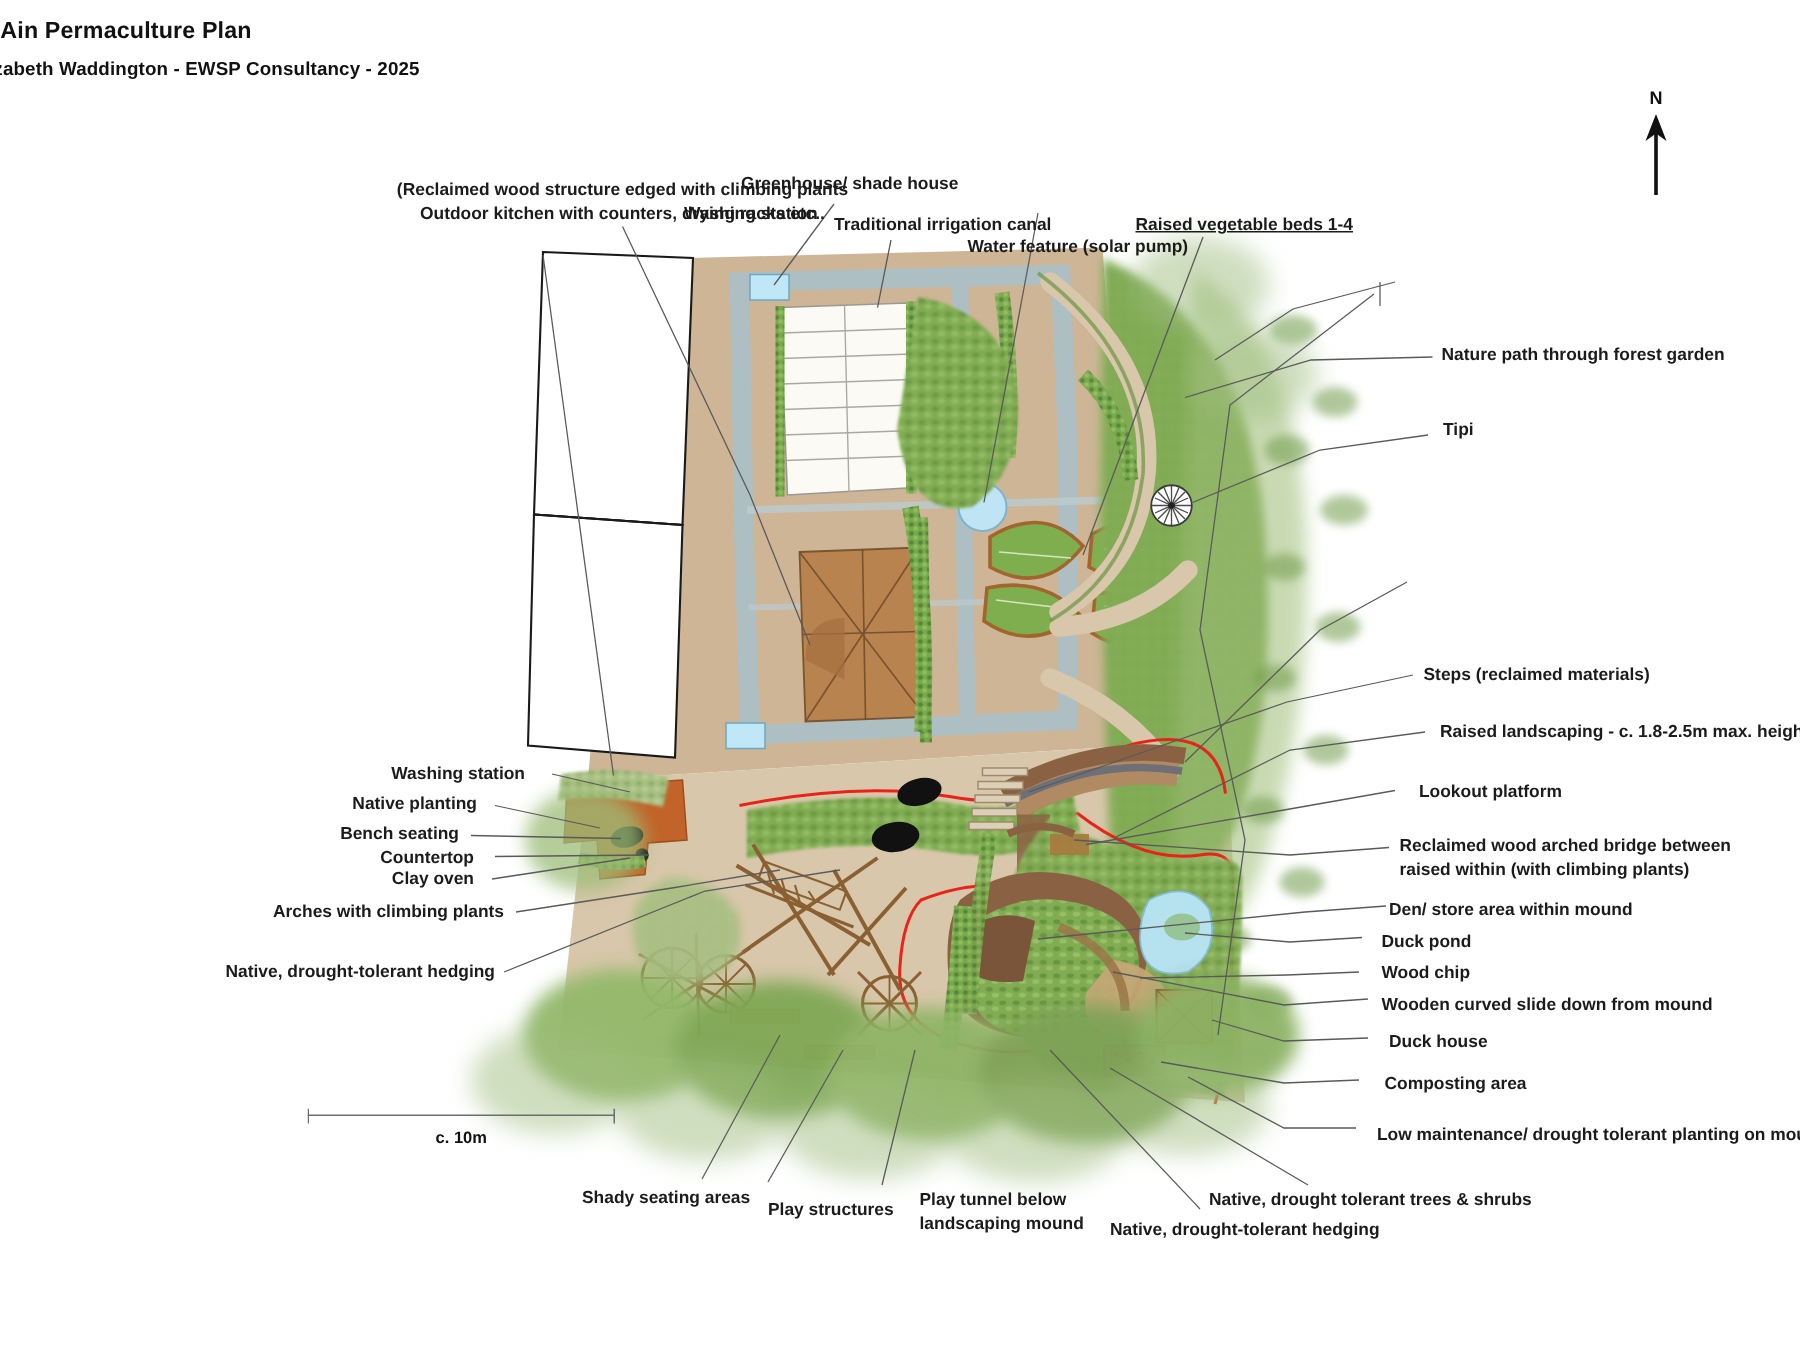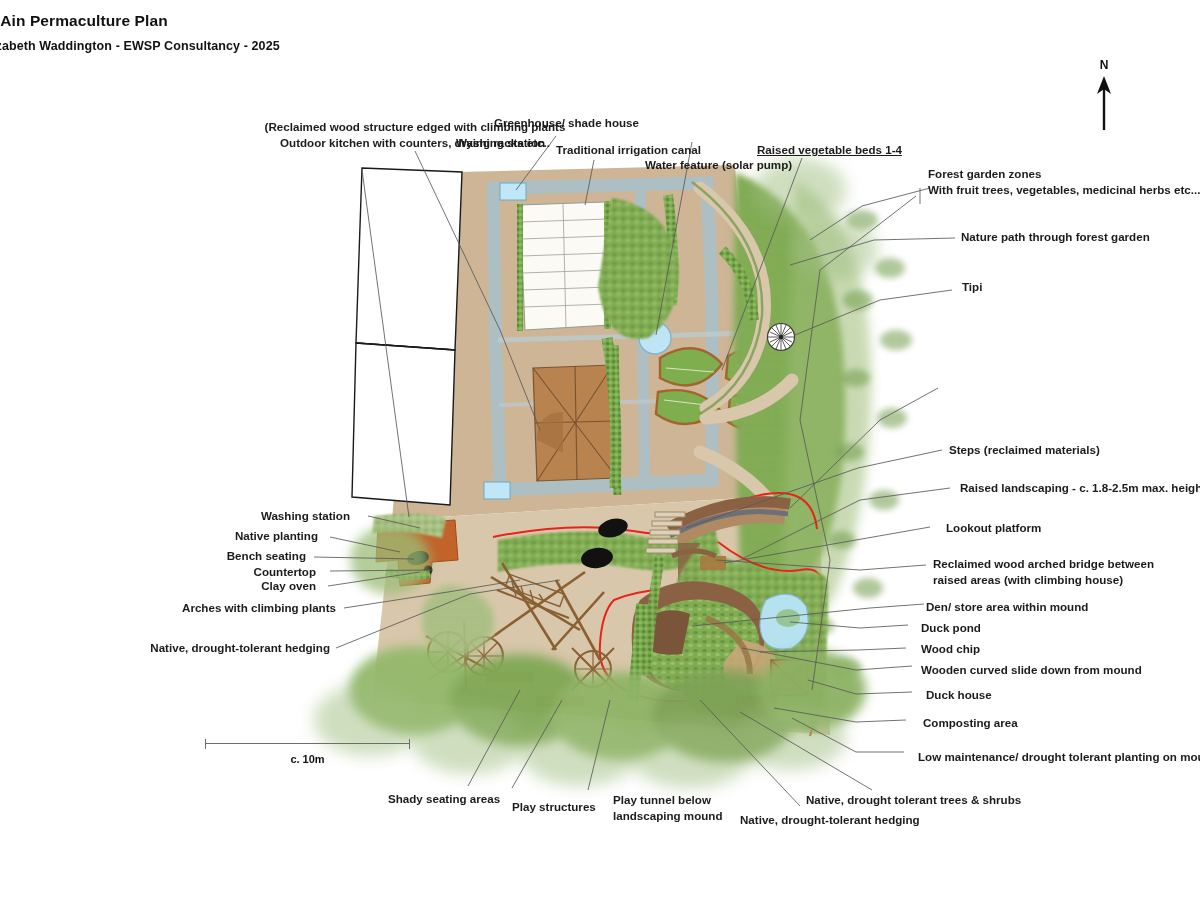--- a/index.html
+++ b/index.html
@@ -392,32 +392,28 @@
     <span>(Reclaimed wood structure edged with climbing plants</span>
     <span>Outdoor kitchen with counters, drying racks etc..</span>
   </div>
 
   <div class="lbl" style="left:494px;top:115px;">Greenhouse/ shade house</div>
   <div class="lbl" style="left:456px;top:135px;">Washing station</div>
   <div class="lbl" style="left:556px;top:142px;">Traditional irrigation canal</div>
   <div class="lbl" style="left:645px;top:121px;margin-top:36px;">Water feature (solar pump)</div>
   <div class="lbl" style="left:757px;top:142px;text-decoration:underline;">Raised vegetable beds 1-4</div>
 
-  <div class="lbl" style="left:928px;top:166px;">
-    <span>Forest garden zones</span>
-    <span>   With fruit trees, vegetables, medicinal herbs etc...</span>
-  </div>
   <div class="lbl" style="left:961px;top:229px;">Nature path through forest garden</div>
   <div class="lbl" style="left:962px;top:279px;">Tipi</div>
   <div class="lbl" style="left:949px;top:442px;">Steps (reclaimed materials)</div>
   <div class="lbl" style="left:960px;top:480px;">Raised landscaping - c. 1.8-2.5m max. height</div>
   <div class="lbl" style="left:946px;top:520px;">Lookout platform</div>
   <div class="lbl" style="left:933px;top:556px;">
     <span>Reclaimed wood arched bridge between</span>
-    <span>raised areas (with climbing house)</span>
+    <span>raised within (with climbing plants)</span>
   </div>
   <div class="lbl" style="left:926px;top:599px;">Den/ store area within mound</div>
   <div class="lbl" style="left:921px;top:620px;">Duck pond</div>
   <div class="lbl" style="left:921px;top:641px;">Wood chip</div>
   <div class="lbl" style="left:921px;top:662px;">Wooden curved slide down from mound</div>
   <div class="lbl" style="left:926px;top:687px;">Duck house</div>
   <div class="lbl" style="left:923px;top:715px;">Composting area</div>
   <div class="lbl" style="left:918px;top:749px;">Low maintenance/ drought tolerant planting on mound</div>
 
   <div class="lbl r" style="left:70px;top:508px;width:280px;">Washing station</div>

